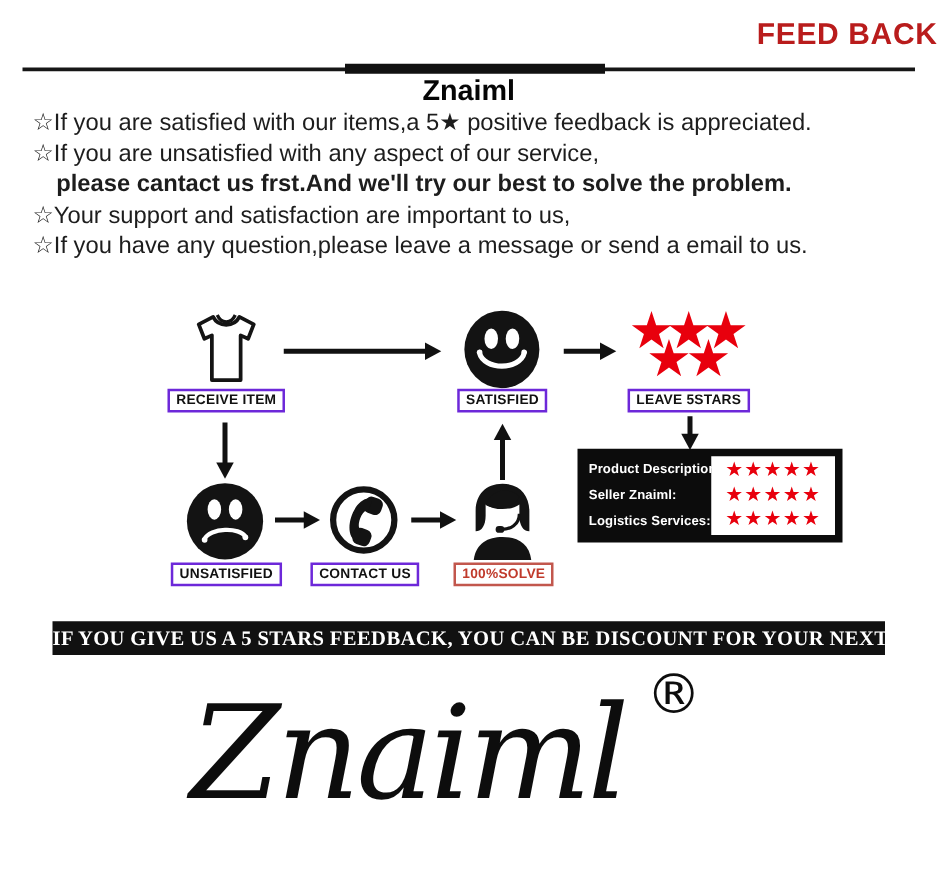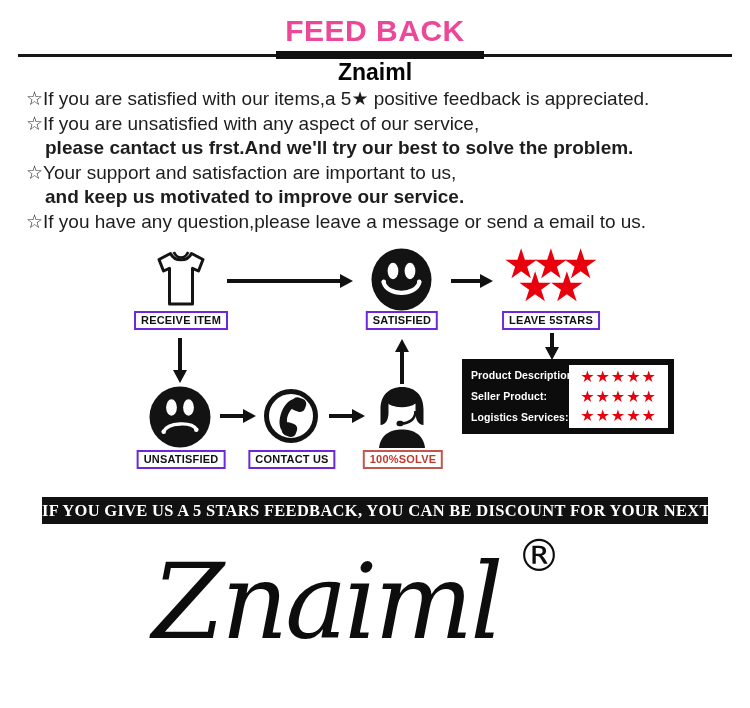--- a/index.html
+++ b/index.html
@@ -1,22 +1,22 @@
 <!DOCTYPE html>
 <html><head>
 <meta charset="utf-8">
 <style>
   html,body { margin:0; padding:0; background:#fff; }
   .stage {
     position:relative; width:750px; height:708px; background:#fff;
     font-family:"Liberation Sans", sans-serif; color:#111; overflow:hidden;
   }
   
-  .title { position:absolute; top:14px; left:0; width:100%; text-align:center;
-           font-size:30px; font-weight:700; letter-spacing:.5px; color:#ec4899; }
+  .title { position:absolute; top:14px; left:0; width:100%; text-align:right;
+           font-size:24px; font-weight:700; letter-spacing:.5px; color:#b91c1c; }
   .div-thin  { position:absolute; top:54px; left:18px; width:714px; height:2.5px; background:#161616; }
   .div-thick { position:absolute; top:51px; left:276px; width:208px; height:8px; background:#111; }
   .brand { position:absolute; top:59px; left:0; width:100%; text-align:center;
            font-size:23px; font-weight:700; color:#050505; }
   
   .notes { position:absolute; top:87px; left:26px; width:715px; }
   .note  { font-size:19px; line-height:24.6px; color:#1d1d1d; white-space:nowrap; }
   .note.indent { padding-left:19px;font-weight:bold; }
   
   .node { position:absolute; }
@@ -64,21 +64,20 @@
   <div class="title">FEED BACK</div>
   <div class="div-thin"></div>
   <div class="div-thick"></div>
   <div class="brand">Znaiml</div>
 
   <div class="notes">
     <div class="note">☆If you are satisfied with our items,a 5★ positive feedback is appreciated.</div>
     <div class="note">☆If you are unsatisfied with any aspect of our service,</div>
     <div class="note indent">please cantact us frst.And we'll try our best to solve the problem.</div>
     <div class="note">☆Your support and satisfaction are important to us,</div>
-    <div class="note indent">and keep us motivated to improve our service.</div>
     <div class="note">☆If you have any question,please leave a message or send a email to us.</div>
   </div>
 
   <div class="node" style="left:149px;top:246px">
     <svg width="64" height="66" viewBox="0 0 64 66">
       <path d="M21.5 7.5 L10 13.5 L14.5 25 L20.5 22.3 L20.5 58 L43.5 58 L43.5 22.3 L49.5 25 L54 13.5 L42.5 7.5 C40.5 11.5 36.5 13.8 32 13.8 C27.5 13.8 23.5 11.5 21.5 7.5 Z" fill="#fff" stroke="#141414" stroke-width="3" stroke-linejoin="round"></path>
       <path d="M24.8 6 C26.4 9.6 29 11.5 32 11.5 C35 11.5 37.6 9.6 39.2 6" fill="none" stroke="#141414" stroke-width="2.6"></path>
     </svg>
   </div>
 
@@ -106,21 +105,21 @@
   <div class="chip" style="left:402px;top:311px">SATISFIED</div>
   <div class="chip" style="left:551px;top:311px">LEAVE 5STARS</div>
 
   <div class="ar ar-v ar-down" style="left:178.4px;top:338px;height:33px"></div>
   <div class="ar ar-v ar-up" style="left:400.4px;top:351px;height:33px"></div>
   <div class="ar ar-v ar-down" style="left:550.4px;top:333px;height:15px"></div>
 
   <div class="ratebox">
     <div class="rlabels">
       <div>Product Description:</div>
-      <div>Seller Product:</div>
+      <div>Seller Znaiml:</div>
       <div>Logistics Services:</div>
     </div>
     <div class="rstars">
       <div>★★★★★</div>
       <div>★★★★★</div>
       <div>★★★★★</div>
     </div>
   </div>
 
   <div class="node" style="left:149px;top:386px">

